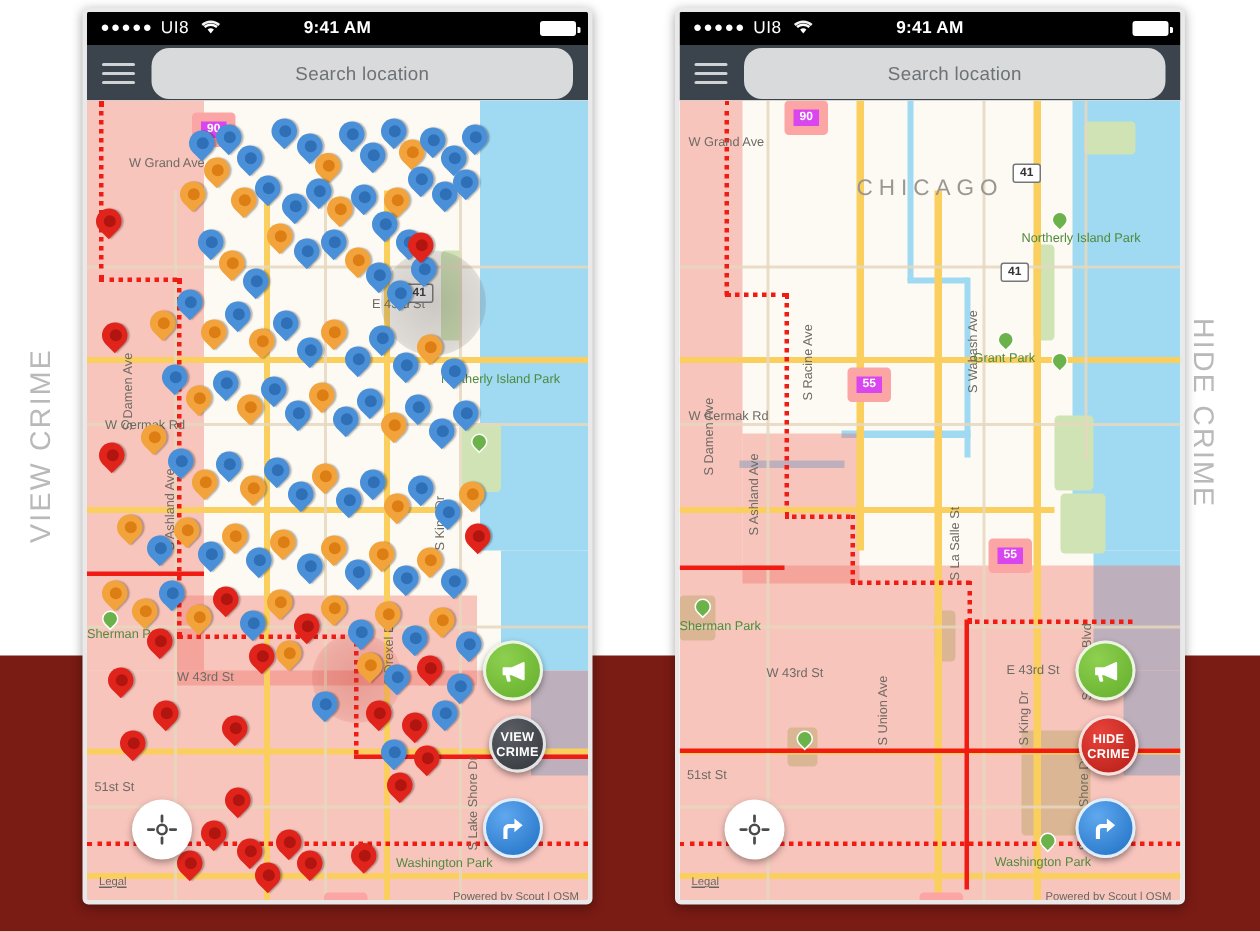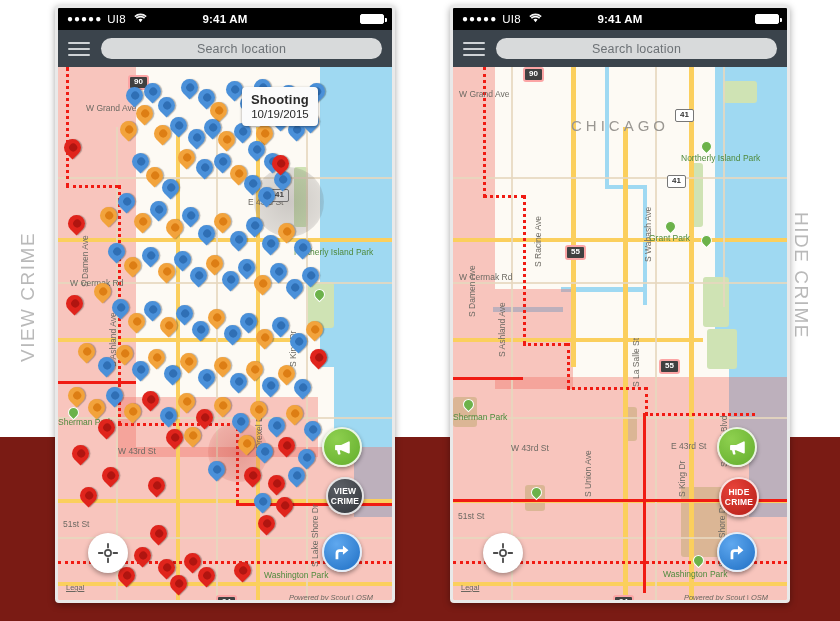--- a/index.html
+++ b/index.html
@@ -48,21 +48,21 @@
   
   .navbar {
     height: 37px; background: #3b444c; display: flex; align-items: center;
     padding: 0 10px;
   }
   .hamburger { width: 22px; cursor: pointer; flex: 0 0 auto; }
   .hamburger span {
     display: block; height: 2px; background: #cfd3d6; margin: 4px 0; border-radius: 1px;
   }
   .searchbar {
-    flex: 1; margin-left: 11px; height: 21px; background: #d8dadb;
+    flex: 1; margin-left: 11px; height: 34px; background: #d8dadb;
     border-radius: 12px; color: #6d7276; font-size: 12.5px;
     display: flex; align-items: center; justify-content: center;
     letter-spacing: .2px;
   }
 
   
   .map { position: relative; width: 100%; height: 539px; overflow: hidden;
          background: #fdfaf4; }
   .maplayer { position: absolute; inset: 0; }
 
@@ -87,23 +87,23 @@
     position:absolute; font-size:8.5px; color:#6d6a63; white-space:nowrap;
     font-family:"Liberation Sans", sans-serif;
   }
   .lbl.rot { transform-origin: 0 0; transform: rotate(-90deg); }
   .lbl.park-lbl { color:#4f8a3d; }
   .lbl.city {
     font-size:15px; letter-spacing:4px; color:#9a9792; font-weight:normal;
   }
 
   .shield {
-    position:absolute; background:#404040; color:#fff; font-size:8px;
+    position:absolute; background:#d946ef; color:#fff; font-size:8px;
     font-weight:bold; padding:1px 4px; border-radius:3px;
-    border:2px solid #fca5a5; line-height:1.1;
+    border:6px solid #fca5a5; line-height:1.1;
   }
   .shield.us {
     background:#fff; color:#333; border:1px solid #777; border-radius:2px;
   }
 
   .parkpin {
     position:absolute; width:11px; height:11px; border-radius:50% 50% 50% 0;
     transform: rotate(-45deg); background:#6cb24a; border:1px solid #fff;
   }
 
@@ -164,23 +164,22 @@
 
   
   .sidelabel {
     position:absolute; color:#b9b9b9; font-size:19px; letter-spacing:1.5px;
     white-space:nowrap;
   }
   #view-crime-side { left:17px; top:362px; transform-origin:0 0; transform:rotate(-90deg); }
   #hide-crime-side { left:812px; top:212px; transform-origin:0 0; transform:rotate(90deg); }
 
   .attrib {
-    position:absolute; right:19px; bottom:4px; font-size:7.5px; color:#6a6760;
+    position:absolute; right:6px; bottom:4px; font-size:7.5px; color:#6a6760;
     white-space:nowrap;
-    font-style:italic;
   }
   .legal { position:absolute; left:8px; bottom:14px; font-size:7.5px; color:#6a6760;
            text-decoration: underline; }
 </style>
 </head>
 <body>
 
 <div class="bg-top"></div>
 <div class="bg-bottom"></div>
 
@@ -404,24 +403,20 @@
       <div class="pin red" style="left:200px;top:448px;"></div>
       <div class="pin red" style="left:76px;top:480px;"></div>
       <div class="pin red" style="left:100px;top:492px;"></div>
       <div class="pin red" style="left:126px;top:486px;"></div>
       <div class="pin red" style="left:60px;top:500px;"></div>
       <div class="pin red" style="left:140px;top:500px;"></div>
       <div class="pin red" style="left:112px;top:508px;"></div>
       <div class="pin red" style="left:176px;top:495px;"></div>
     </div>
 
-    <div class="tooltip" style="left:184px;top:20px;">
-      <div class="t1">Shooting</div>
-      <div class="t2">10/19/2015</div>
-    </div>
 
     <div class="fab green" style="left:264px;top:360px;width:40px;height:40px;">
       <svg width="21" height="21" viewBox="0 0 24 24">
           <path d="M3.5 10v4.2c0 .5.4.9.9.9h1.4l1 4.2c.1.4.5.7.9.7h1.1c.6 0 1-.5.9-1.1l-.9-3.8h1.6l8.6 3.8c.6.3 1.3-.2 1.3-.8V5.9c0-.7-.7-1.1-1.3-.8L10.4 9H4.4c-.5 0-.9.4-.9 1z" fill="#fff"></path>
         </svg>
     </div>
     <div class="fab dark" style="left:268px;top:410px;width:38px;height:38px;">
       <div class="txt">
         <span>VIEW</span><br>
         <span>CRIME</span>

